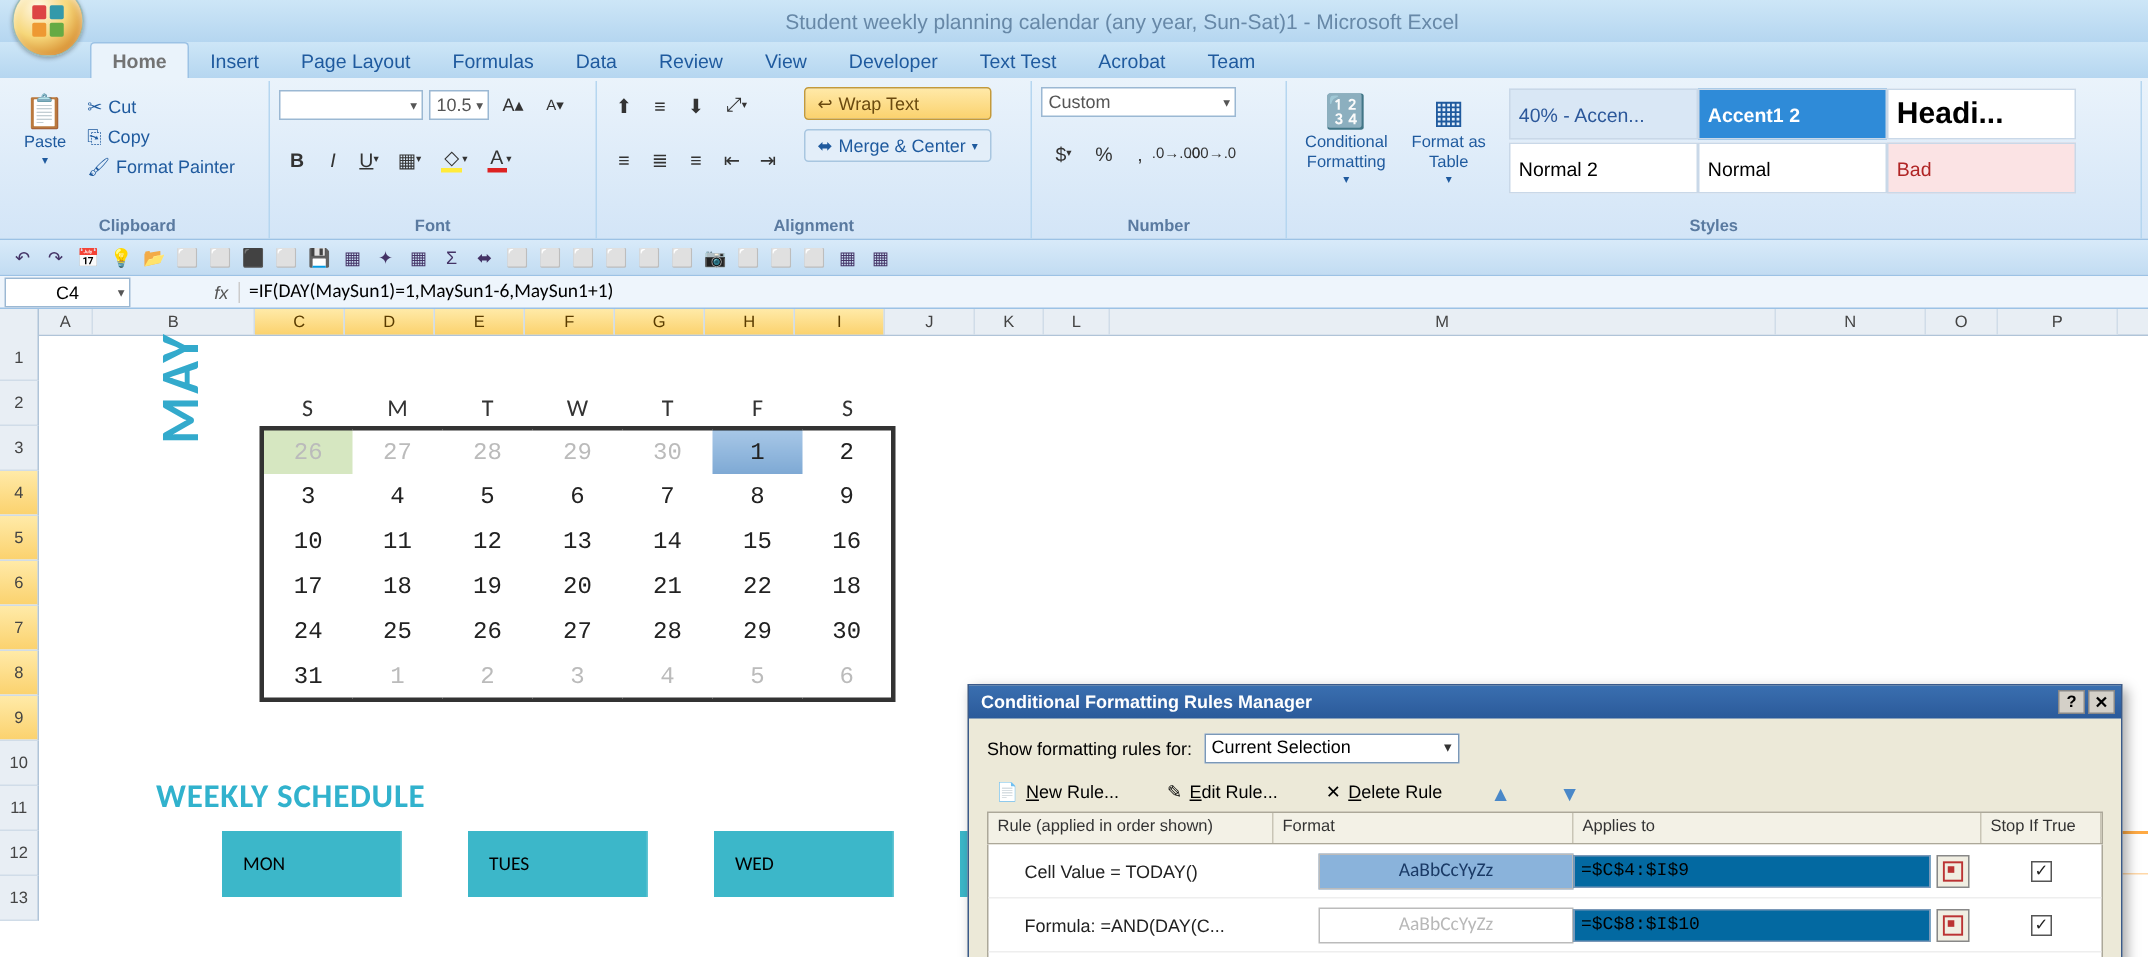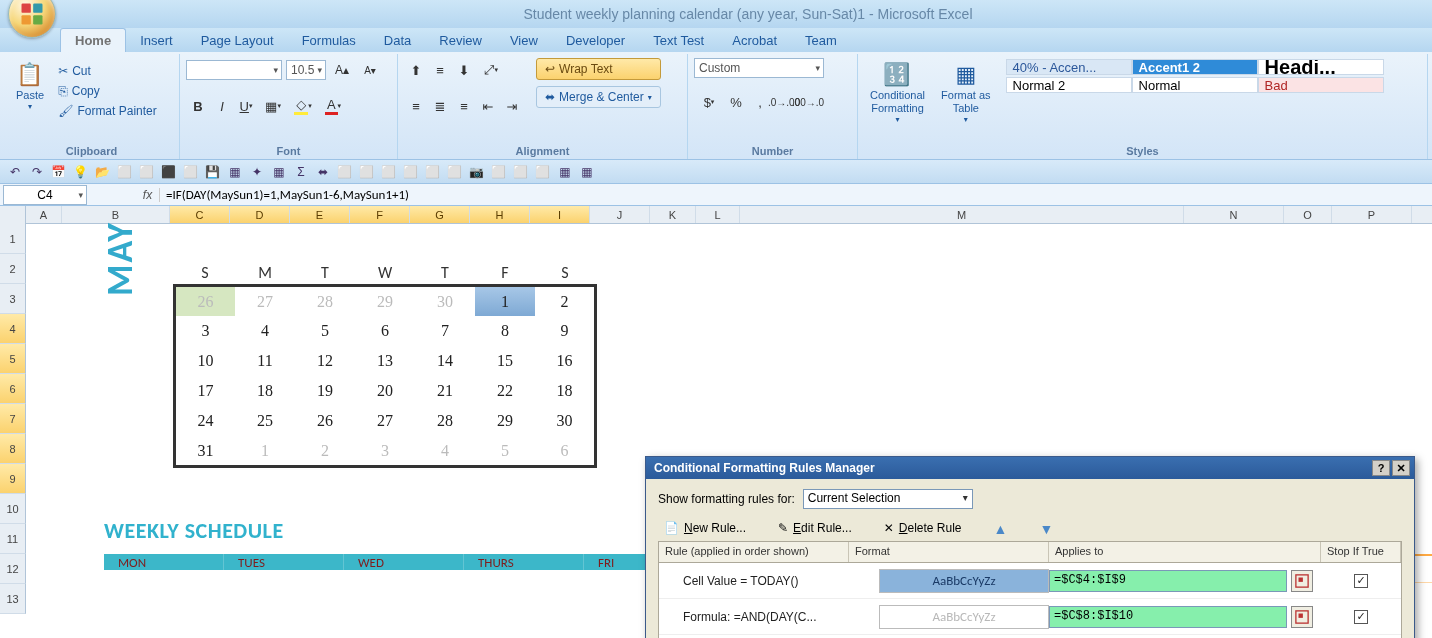--- a/index.html
+++ b/index.html
@@ -26,21 +26,21 @@
 .bigbtn { display:flex; flex-direction:column; align-items:center; justify-content:center; padding:3px 6px; color:#1f5a9e; font-size:11px; line-height:1.2; text-align:center; cursor:pointer; }
 .bigbtn .ico { width:28px; height:28px; display:flex; align-items:center; justify-content:center; font-size:22px; }
 .combo { height:20px; border:1px solid #9bb8d3; background:#fff; font-size:12px; padding:0 16px 0 4px; position:relative; color:#555; display:flex; align-items:center; }
 .combo::after { content:"▾"; position:absolute; right:3px; font-size:9px; color:#555; }
 .combo.font { width:96px; } .combo.size { width:40px; } .combo.numfmt { width:130px; }
 .tbtn { width:22px; height:22px; border:1px solid transparent; display:inline-flex; align-items:center; justify-content:center; font-size:13px; color:#333; cursor:pointer; border-radius:2px; margin:1px; }
 .tbtn.arrow { width:28px; }
 .hrow { display:flex; align-items:center; }
 .wrap-btn { background: linear-gradient(#ffe9a8,#fbd26e); border:1px solid #c49a3a; border-radius:3px; padding:3px 8px; display:flex; align-items:center; gap:4px; color:#6a4a10; font-size:12px; }
 .merge-btn { background:#e3eef9; border:1px solid #a8c6e0; border-radius:3px; padding:3px 8px; margin-top:4px; display:flex; align-items:center; gap:4px; color:#1f5a9e; font-size:12px; }
-.style-cell { width:126px; height:16px; border:1px solid #c9d8e8; margin:1px; padding:2px 6px; font-size:13px; display:flex; align-items:center; cursor:pointer; overflow:hidden; white-space:nowrap; }
+.style-cell { width:126px; height:34px; border:1px solid #c9d8e8; margin:1px; padding:2px 6px; font-size:13px; display:flex; align-items:center; cursor:pointer; overflow:hidden; white-space:nowrap; }
 
 
 .qat { height:24px; background:linear-gradient(#d8eaf9,#c2dcf2); display:flex; align-items:center; gap:4px; padding:0 6px; border-bottom:1px solid #9cc2e5; }
 .qat .q { width:18px; height:18px; display:flex; align-items:center; justify-content:center; font-size:12px; color:#436; cursor:pointer; }
 
 
 .fbar { height:22px; background:#eef5fc; display:flex; align-items:center; border-bottom:1px solid #9cc2e5; }
 .namebox { width:84px; border:1px solid #9bb8d3; background:#fff; height:20px; margin:0 3px; display:flex; align-items:center; justify-content:center; font-size:12px; position:relative; }
 .namebox::after { content:"▾"; position:absolute; right:3px; font-size:9px; color:#555; }
 .fx { width:20px; text-align:center; font-style:italic; color:#555; border-right: 1px solid #ccc; margin-left: 50px; padding-right: 4px;}
@@ -57,28 +57,28 @@
 .rhs { height:30px; border-bottom:1px solid #d0dce8; }
 .rhs.sel { background:linear-gradient(#ffeaa8,#fbd26e); }
 .sheet { position:relative; flex:1; }
 
 
 .calwrap { position:absolute; left:38px; top:0px; width:560px; }
 .month-label { position:absolute; left:34px; top:72px; transform: rotate(-90deg); transform-origin: left top; color:#33aacc; font-size:36px; font-weight:bold; letter-spacing:2px; font-family: Calibri, sans-serif; }
 .cal { position:absolute; left:110px; top:36px; }
 .cal table { border-collapse:collapse; }
 .cal th { width:60px; height:26px; font-size:16px; font-weight:normal; color:#333; font-family: Calibri,sans-serif; }
-.cal td { width:60px; height:30px; text-align:center; font-size:16px; color:#222; font-family: Liberation Serif, serif; }
+.cal td { width:60px; height:30px; text-align:center; font-size:16px; color:#222; font-family: Liberation Mono, monospace; }
 .cal td.dim { color:#bbb; }
 .cal .calrange { border:2px solid #333; }
 .cal td.hilite { background: linear-gradient(#a7c7e7, #7ea9d4); }
 .cal td.sel { background:#d6e7c1; }
 .weekly-title { position:absolute; left:40px; top:293px; color:#31b2cd; font-size:22px; font-weight:bold; font-family: Calibri, sans-serif; letter-spacing:.5px; }
 .weekbar { position:absolute; left:40px; top:330px; display:flex; }
-.weekbar .wcell { width:120px; height:16px; background:#3cb7c9; color:#7f1d1d; display:flex; align-items:center; padding-left:14px; font-size:13px; font-family: Calibri; border-right: 1px solid rgba(255,255,255,.2); }
+.weekbar .wcell { width:120px; height:44px; background:#3cb7c9; color:#000000; display:flex; align-items:center; padding-left:14px; font-size:13px; font-family: Calibri; border-right: 1px solid rgba(255,255,255,.2); margin-left: 44px; }
 
 
 .dialog { position:absolute; left:645px; top:250px; width:770px; height:340px; background:#ece9d8; border:1px solid #3b5a8a; box-shadow: 3px 3px 8px rgba(0,0,0,.35); font-size:12px; }
 .dlg-title { height:22px; background: linear-gradient(#3a6fb0, #2b5a9a); color:#fff; display:flex; align-items:center; padding:0 4px 0 8px; font-size:12px; font-weight:bold; }
 .dlg-title .spacer { flex:1; }
 .dlg-title .winbtn { width:18px; height:16px; background:#d4d0c8; color:#000; border:1px solid #888; display:flex; align-items:center; justify-content:center; font-size:11px; margin-left:2px; cursor:pointer; font-weight:bold; }
 .dlg-body { padding:10px 12px 8px; }
 .dlg-row1 { display:flex; align-items:center; gap:8px; margin-bottom:12px; }
 .dlg-select { width:170px; height:20px; border:1px solid #7a98b8; background:#fff; padding:1px 4px; position:relative; }
 .dlg-select::after { content:"▾"; position:absolute; right:4px; top:2px; font-size:10px; color:#333; }
@@ -88,21 +88,21 @@
 .arrow-btn { color:#4a88c8; width:14px; height:14px; font-size:14px; }
 .rules-head { display:flex; border:1px solid #aca899; background:#f3f1e6; height:22px; align-items:stretch; }
 .rules-head > div { border-right:1px solid #c9c5b6; padding:3px 6px; font-size:11px; color:#333; }
 .rh-rule { width:190px; } .rh-fmt { width:200px; } .rh-app { flex:1; } .rh-stop { width:80px; border-right:none; }
 .rules-body { border:1px solid #aca899; border-top:none; background:#fff; }
 .rule-row { display:flex; align-items:center; height:36px; border-bottom:1px solid #eee; }
 .rr-rule { width:190px; padding-left:24px; font-size:12px; color:#222; }
 .rr-fmt { width:200px; display:flex; align-items:center; justify-content:flex-end; }
 .fmt-preview { width:170px; height:24px; border:1px solid #bbb; display:flex; align-items:center; justify-content:center; font-size:13px; font-family:Calibri; }
 .rr-app { flex:1; display:flex; align-items:center; gap:4px; padding-right:8px; }
-.app-input { flex:1; height:22px; border:1px solid #7a98b8; background:#86efac; padding:2px 4px; font-size:12px; font-family: "Courier New", monospace; }
+.app-input { flex:1; height:22px; border:1px solid #7a98b8; background:#0369a1; padding:2px 4px; font-size:12px; font-family: "Courier New", monospace; }
 .range-btn { width:22px; height:22px; border:1px solid #888; background:#f0eee2; display:flex; align-items:center; justify-content:center; cursor:pointer; }
 .range-btn svg { width:14px; height:14px; }
 .rr-stop { width:80px; display:flex; align-items:center; justify-content:center; }
 .cb { width:14px; height:14px; border:1px solid #555; background:#fff; display:flex; align-items:center; justify-content:center; font-size:11px; color:#222; }
 
 
 .cw-A{width:36px}.cw-B{width:108px}.cw-C{width:60px}.cw-D{width:60px}.cw-E{width:60px}.cw-F{width:60px}.cw-G{width:60px}.cw-H{width:60px}.cw-I{width:60px}.cw-J{width:60px}.cw-K{width:46px}.cw-L{width:44px}.cw-M{width:444px}.cw-N{width:100px}.cw-O{width:48px}.cw-P{width:80px}
 
 .orange-line { position:absolute; left:632px; top:330px; height:2px; width:782px; background:#ffaa44; }
 .orange-line2 { position:absolute; left:632px; top:358px; height:1px; width:782px; background:#ffd8a8; }

